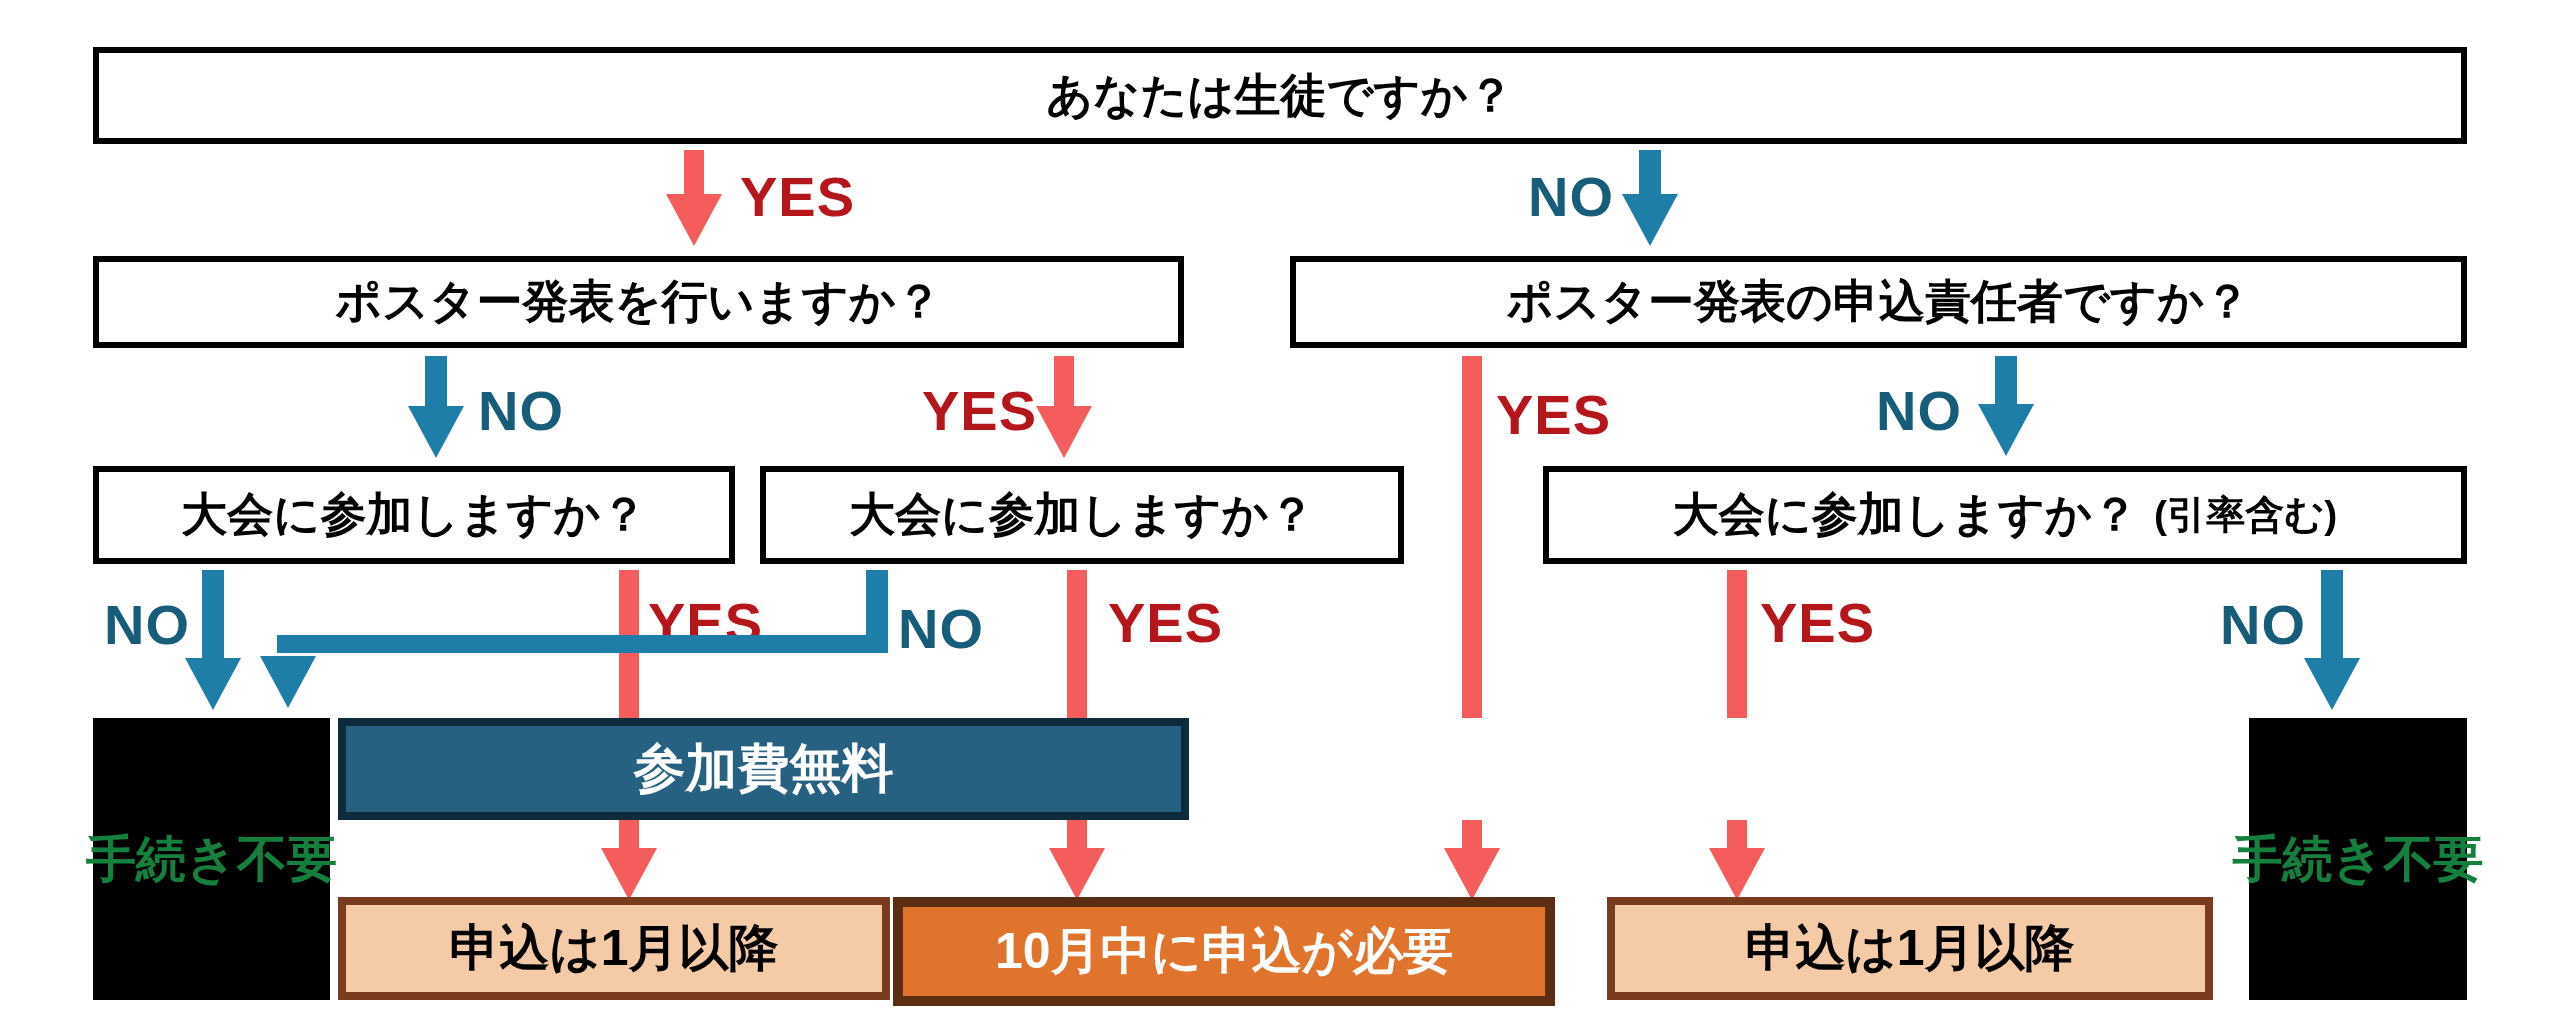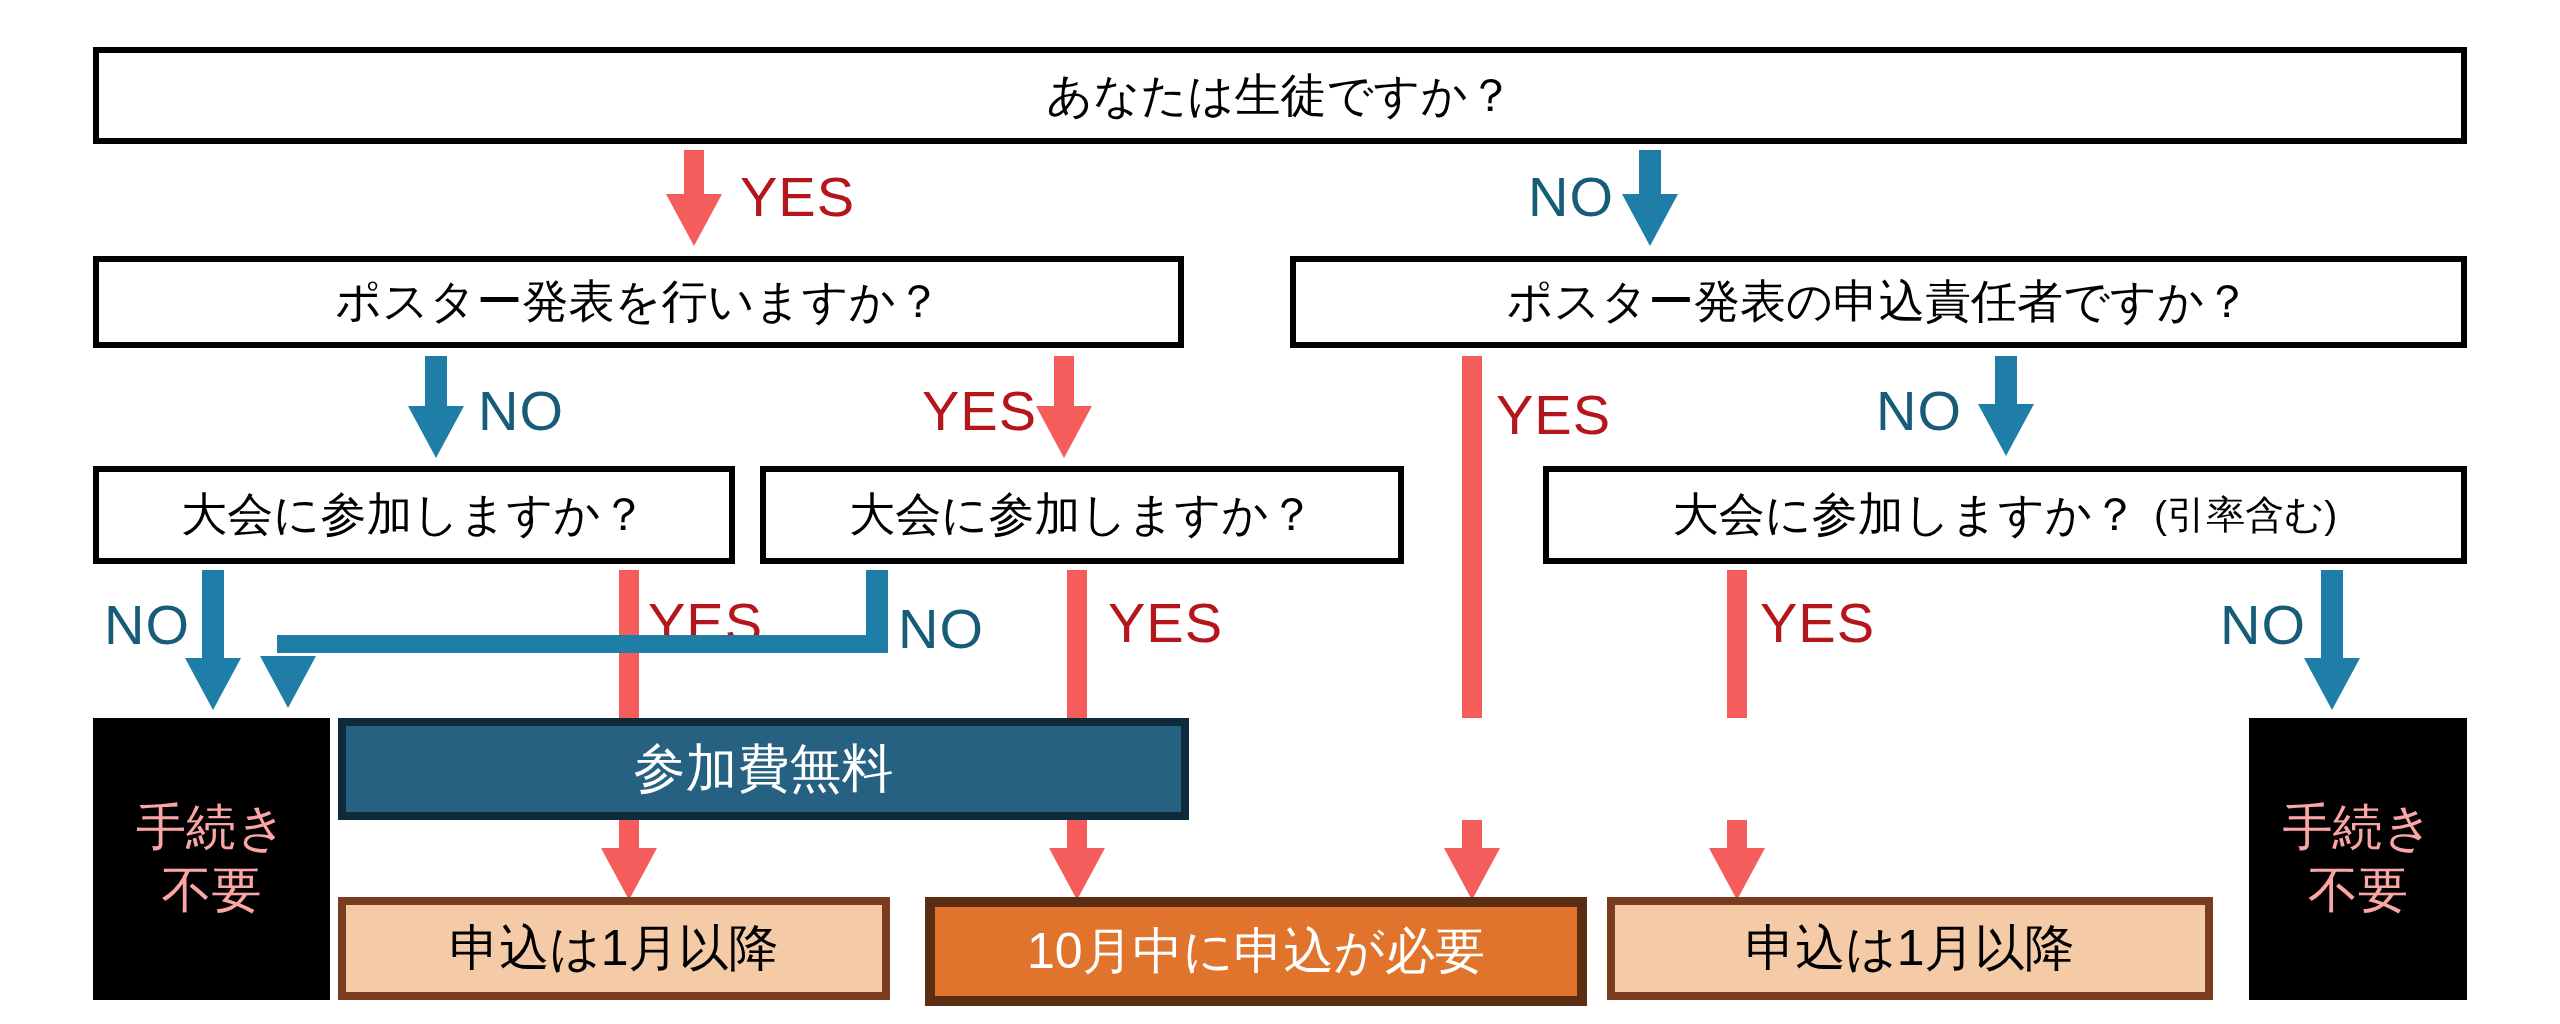--- a/index.html
+++ b/index.html
@@ -1,32 +1,32 @@
 <!DOCTYPE html>
 <html style="--red-arrow: #f55c5c; --yes-text: #b5161c; --blue-arrow: #1f7ea7; --no-text: #175c78; --dark-blue-fill: #266181; --light-blue-fill: #90d1ec; --navy-border: #0e2b3c; --orange-fill: #e0742d; --orange-border: #5b2d12; --peach-fill: #f5caa7; --peach-border: #7a3c1e; --box-black: #000000;"><head>
 <meta charset="utf-8">
 <style>
   html,body{margin:0;padding:0;background:#fff;}
   .canvas{
     position:relative;width:2560px;height:1024px;background:#fff;overflow:hidden;
-    font-family:"Liberation Sans","DejaVu Sans",sans-serif;font-weight:normal;
+    font-family:"Liberation Sans","DejaVu Sans",sans-serif;font-weight:bold;
   }
   
   .qbox{
     position:absolute;box-sizing:border-box;background:#fff;border:6px solid #000;
     display:flex;align-items:center;justify-content:center;
     font-size:46px;color:#000;white-space:nowrap;
   }
   .qbox .note{font-size:0.85em;margin-left:16px;}
   
   .rbox{
     position:absolute;box-sizing:border-box;display:flex;align-items:center;justify-content:center;
     white-space:nowrap;text-align:center;
   }
-  .black-box{background:var(--box-black,#000);color:#fca5a5;flex-direction:column;font-size:50px;line-height:1.26;}
+  .black-box{background:var(--box-black,#000);color:#15803d;flex-direction:row;font-size:50px;line-height:1.26;}
   .darkblue-box{background:var(--dark-blue-fill,#266181);border:8px solid var(--navy-border,#0e2b3c);color:#fff;font-size:52px;}
   .lightblue-box{background:var(--light-blue-fill,#90d1ec);border:8px solid var(--navy-border,#0e2b3c);color:#000;font-size:52px;}
   .peach-box{background:var(--peach-fill,#f5caa7);border:8px solid var(--peach-border,#7a3c1e);color:#000;font-size:50px;}
   .orange-box{background:var(--orange-fill,#e0742d);border:10px solid var(--orange-border,#5b2d12);color:#fff;font-size:50px;}
   
   .shaft{position:absolute;}
   .shaft.red{background:var(--red-arrow,#f55c5c);}
   .shaft.blue{background:var(--blue-arrow,#1f7ea7);}
   .head{position:absolute;width:0;height:0;border-left:28px solid transparent;border-right:28px solid transparent;}
   .head.red{border-top:52px solid var(--red-arrow,#f55c5c);}
@@ -132,21 +132,21 @@
   <div class="shaft red" style="left:1462px;top:820px;width:20px;height:32px;"></div>
   <div class="head red" style="left:1444px;top:848px;"></div>
 
   <div class="shaft red" style="left:1727px;top:820px;width:20px;height:32px;"></div>
   <div class="head red" style="left:1709px;top:848px;"></div>
 
   <div class="rbox peach-box" style="left:338px;top:897px;width:552px;height:103px;">
     <span>申込は1月以降</span>
   </div>
 
-  <div class="rbox orange-box" style="left:925px;top:897px;width:662px;height:109px;">
+  <div class="rbox orange-box" style="left:893px;top:897px;width:662px;height:109px;">
     <span>10月中に申込が必要</span>
   </div>
 
   <div class="rbox peach-box" style="left:1607px;top:897px;width:606px;height:103px;">
     <span>申込は1月以降</span>
   </div>
 
 </div>
 
 </body></html>

